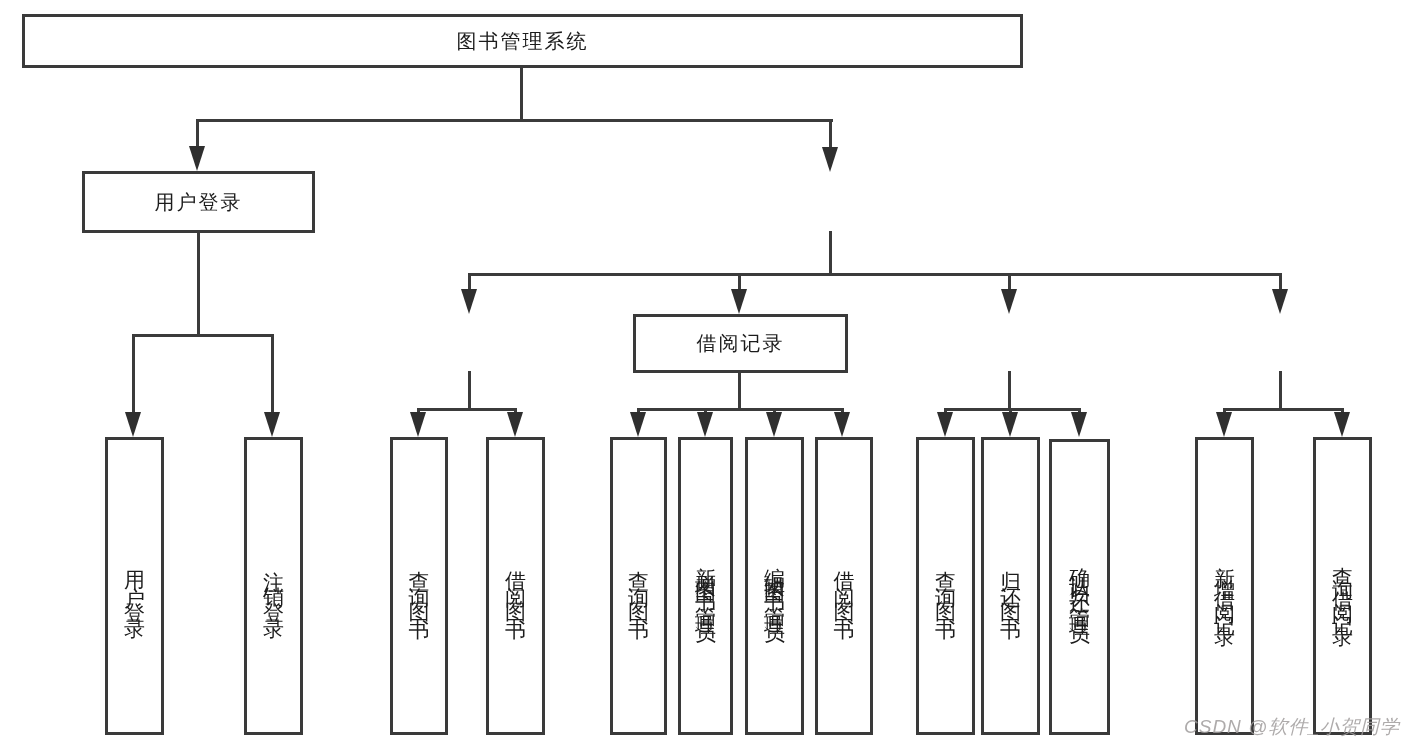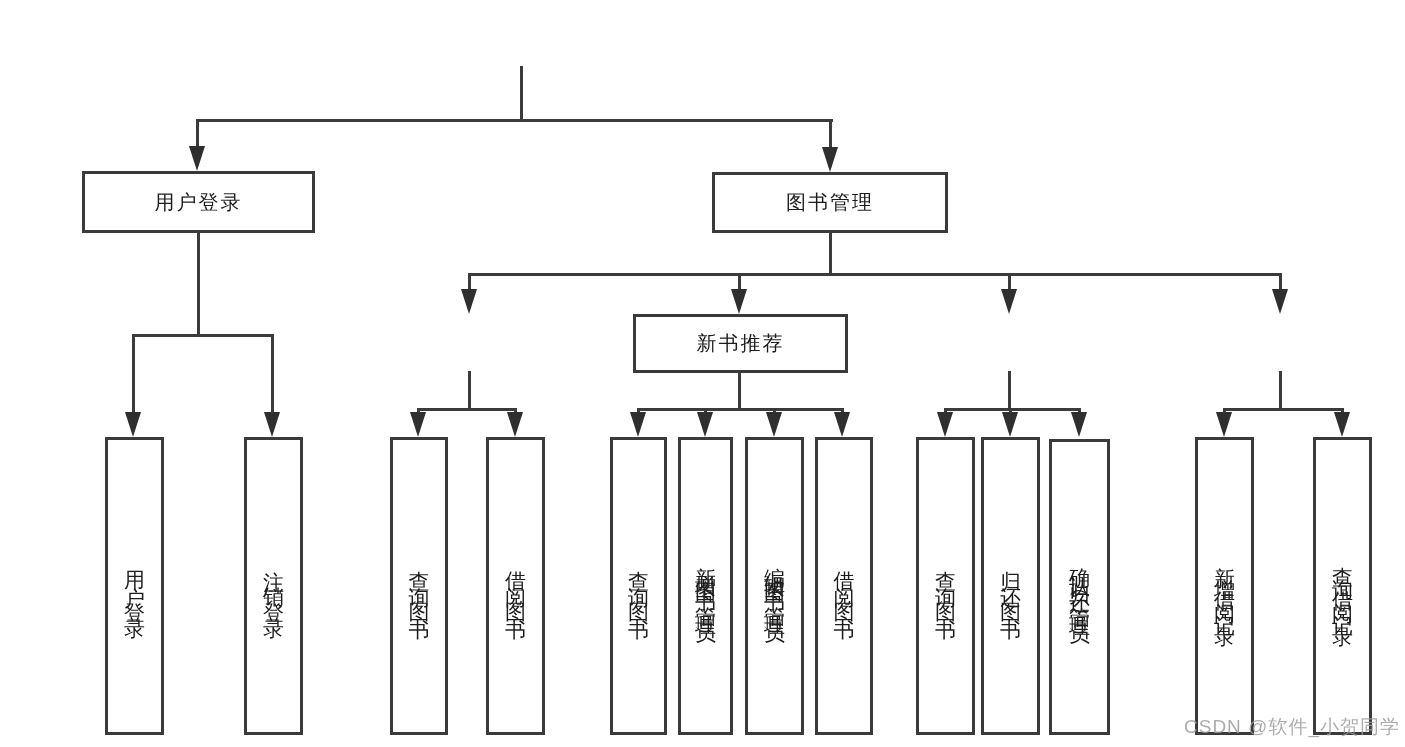--- a/index.html
+++ b/index.html
@@ -56,57 +56,58 @@
   }
   .watermark {
     position: absolute;
     left: 1184px;
     top: 714px;
     font-size: 19px;
     letter-spacing: 1px;
     color: rgba(160, 156, 156, 0.85);
     z-index: 4;
     white-space: nowrap;
+    font-style: italic;
   }
 </style>
 </head>
 <body>
 
 <div id="canvas">
 
+  <div class="box" style="left:22px; top:14px; width:1001px; height:54px;">图书管理系统</div>
 
   <div class="vline" style="left:520px; top:66px; height:55px;"></div>
   <div class="hline" style="left:196px; top:119px; width:637px;"></div>
   <div class="vline" style="left:196px; top:119px; height:32px;"></div>
   <div class="arrow" style="left:189px; top:146px;"></div>
   <div class="vline" style="left:829px; top:119px; height:32px;"></div>
   <div class="arrow" style="left:822px; top:147px;"></div>
 
   <div class="box" style="left:82px; top:171px; width:233px; height:62px;">用户登录</div>
-  <div class="box" style="left:712px; top:172px; width:236px; height:61px;">图书管理</div>
 
   <div class="vline" style="left:197px; top:231px; height:106px;"></div>
   <div class="hline" style="left:132px; top:334px; width:142px;"></div>
   <div class="vline" style="left:132px; top:334px; height:80px;"></div>
   <div class="arrow" style="left:125px; top:412px;"></div>
   <div class="vline" style="left:271px; top:334px; height:80px;"></div>
   <div class="arrow" style="left:264px; top:412px;"></div>
 
   <div class="vline" style="left:829px; top:231px; height:45px;"></div>
   <div class="hline" style="left:468px; top:273px; width:814px;"></div>
   <div class="vline" style="left:468px; top:273px; height:18px;"></div>
   <div class="arrow" style="left:461px; top:289px;"></div>
   <div class="vline" style="left:738px; top:273px; height:18px;"></div>
   <div class="arrow" style="left:731px; top:289px;"></div>
   <div class="vline" style="left:1008px; top:273px; height:18px;"></div>
   <div class="arrow" style="left:1001px; top:289px;"></div>
   <div class="vline" style="left:1279px; top:273px; height:18px;"></div>
   <div class="arrow" style="left:1272px; top:289px;"></div>
 
-  <div class="box" style="left:633px; top:314px; width:215px; height:59px;">新书推荐</div>
+  <div class="box" style="left:633px; top:314px; width:215px; height:59px;">借阅记录</div>
 
   <div class="vline" style="left:468px; top:371px; height:40px;"></div>
   <div class="hline" style="left:417px; top:408px; width:100px;"></div>
   <div class="vline" style="left:417px; top:408px; height:10px;"></div>
   <div class="arrow" style="left:410px; top:412px;"></div>
   <div class="vline" style="left:514px; top:408px; height:10px;"></div>
   <div class="arrow" style="left:507px; top:412px;"></div>
 
   <div class="vline" style="left:738px; top:371px; height:40px;"></div>
   <div class="hline" style="left:637px; top:408px; width:207px;"></div>

